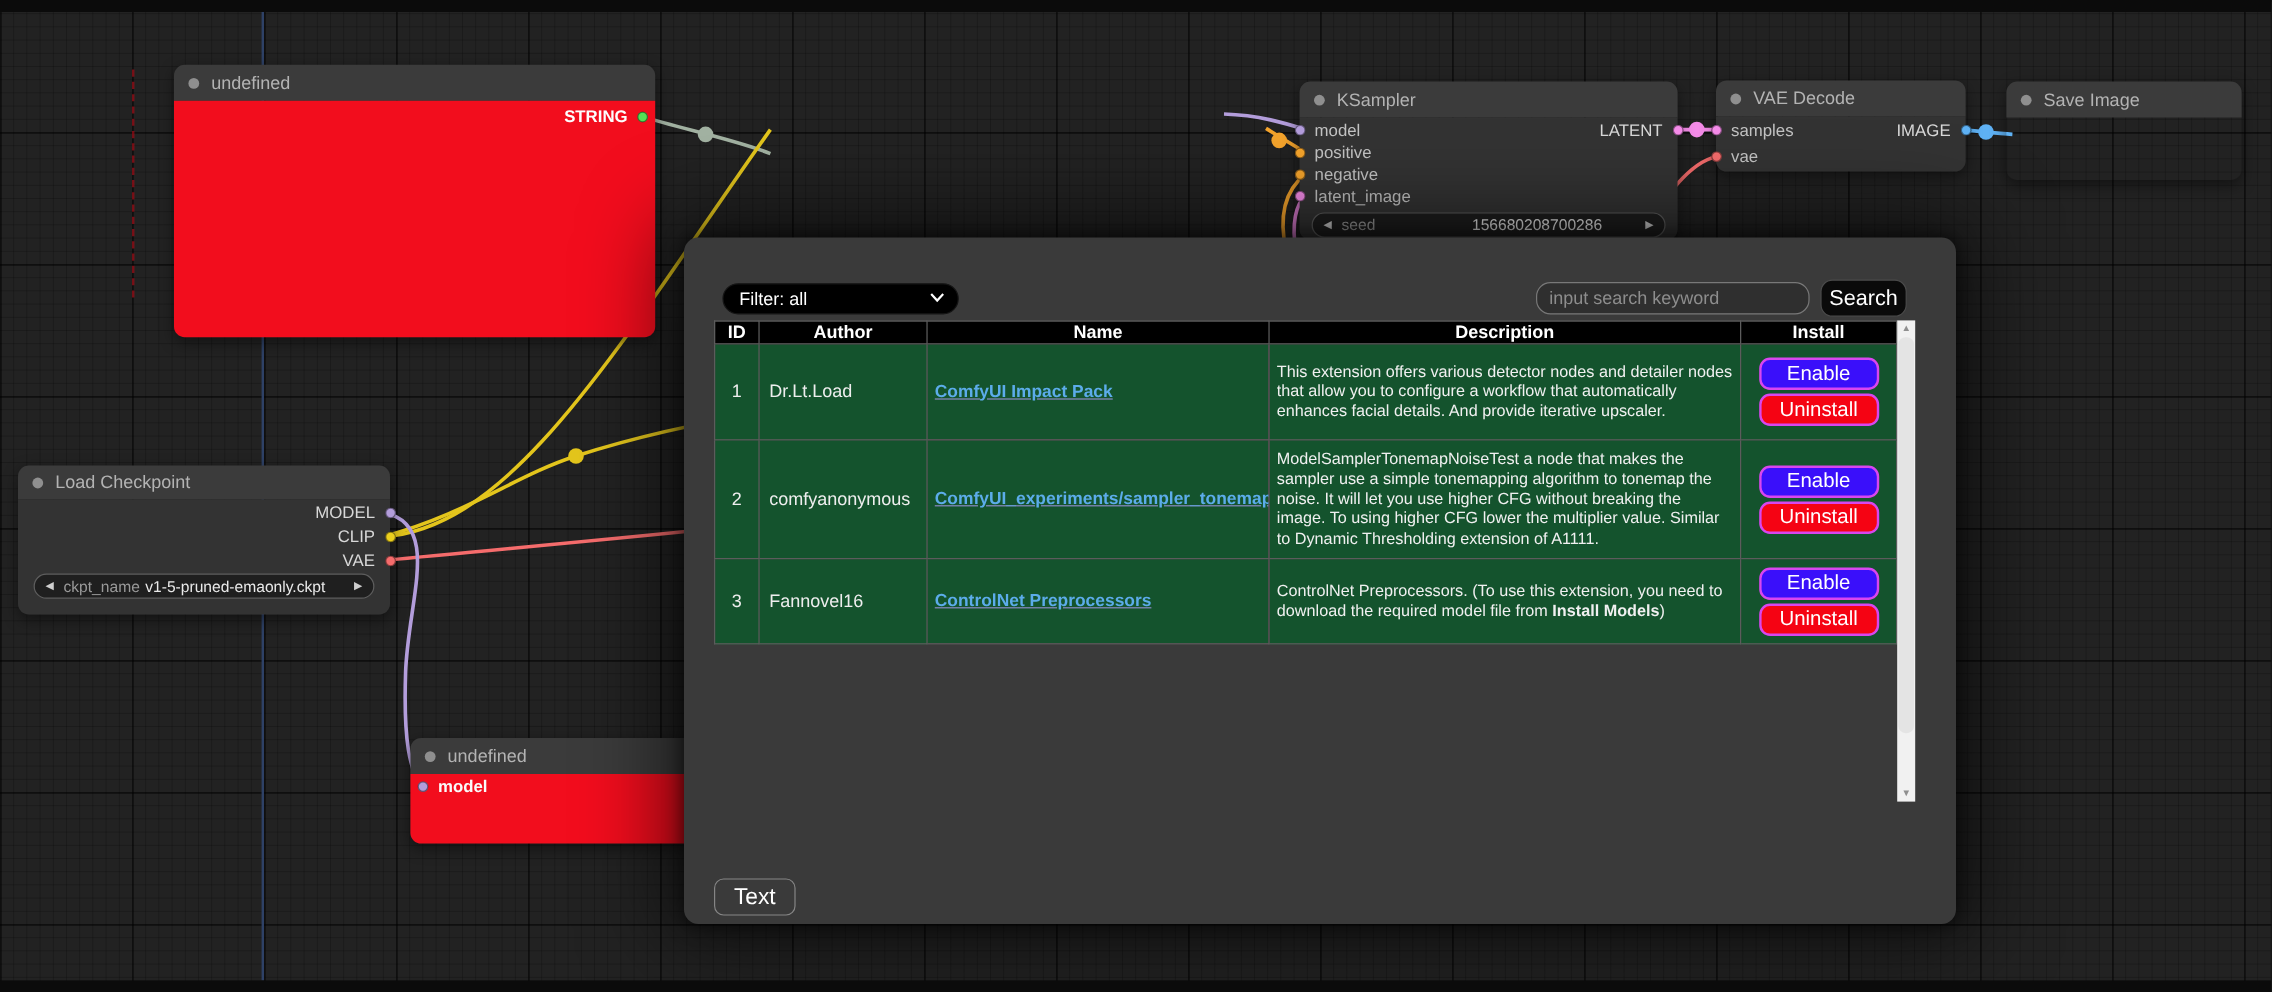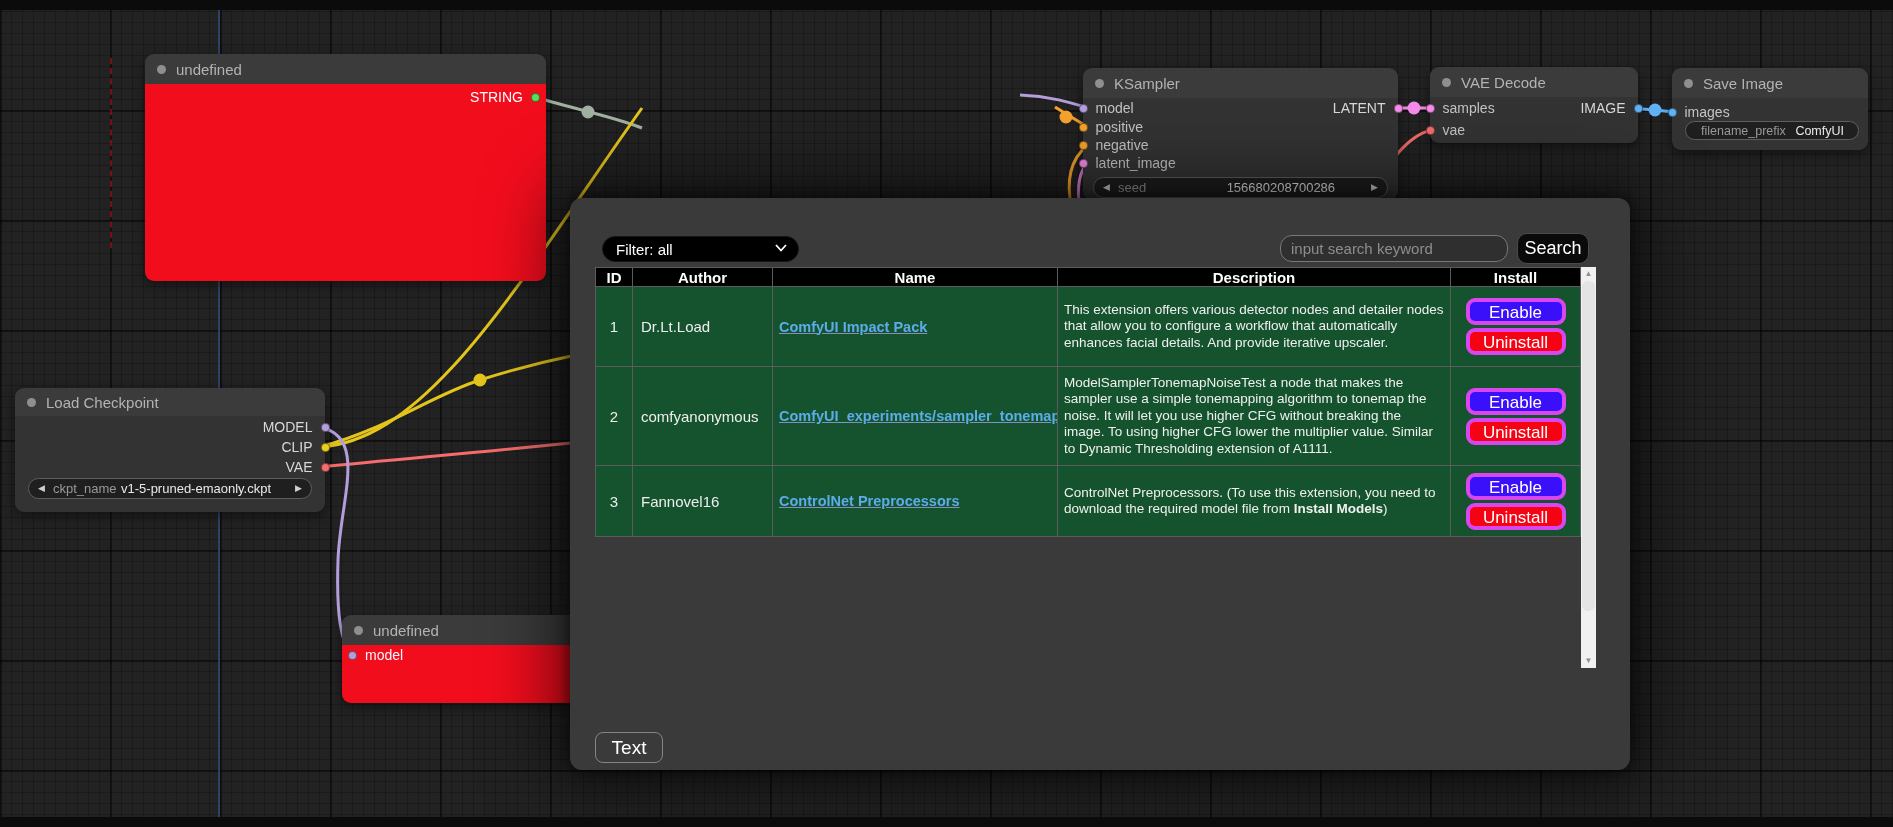--- a/index.html
+++ b/index.html
@@ -24,21 +24,21 @@
   .node-title .tdot{width:9px;height:9px;border-radius:50%;background:var(--dot-gray);margin-right:10px;flex:0 0 auto;}
   .node-body{position:relative;background:#333;border-radius:0 0 9px 9px;height:calc(100% - 30px);}
   .node-body.red{background:var(--node-red);}
   .port{position:absolute;height:20px;display:flex;align-items:center;font-size:14px;}
   .port .pdot{width:9px;height:9px;border-radius:50%;border:1px solid rgba(0,0,0,.45);flex:0 0 auto;}
   .port.in{left:-4.5px;color:#c3c3c3;}
   .port.in .pdot{margin-right:8px;}
   .port.out{right:-4.5px;flex-direction:row-reverse;color:#d8d8d8;}
   .port.out .pdot{margin-left:8px;}
   .port.inset-r{right:6px;} .port.inset-l{left:6px;}
-  .node-body.red .port{color:#fafafa;}
+  .node-body.red .port{color:#fafafa;font-weight:bold;}
   .widget{position:absolute;height:21px;background:#1f1f1f;border:1px solid #5e5e5e;border-radius:11px;
     display:flex;align-items:center;font-size:13px;color:#999;padding:0 9px;}
   .widget .arr{font-size:9px;color:#cfcfcf;line-height:1;}
   .widget .wlabel{margin-left:8px;}
   .widget .wvalue{color:#e9e9e9;margin-left:auto;}
   
   .modal{position:absolute;left:570px;top:198px;width:1060px;height:572px;background:#3a3a3a;border-radius:12px;
     z-index:20;box-shadow:0 0 70px 14px rgba(0,0,0,.6),0 0 16px rgba(0,0,0,.65);}
   .filter-wrap{position:absolute;left:32px;top:38px;width:197px;height:26px;}
   .filter-wrap select{width:100%;height:100%;background:#000;color:#fff;font-size:15px;border:1px solid #151515;
@@ -54,21 +54,21 @@
   table.ext th,table.ext td{border:1px solid #5c5c5c;}
   table.ext th{background:#000;color:#fff;font-size:15px;font-weight:bold;height:19px;padding:0;}
   table.ext td{background:#14532d;vertical-align:middle;}
   td.c-id{text-align:center;font-size:15px;color:#eee;}
   td.c-author{font-size:15px;color:#eee;padding-left:8px;}
   td.c-name{padding-left:6px;overflow:hidden;}
   td.c-name a{color:var(--link-blue);font-size:14.5px;font-weight:bold;text-decoration:underline;
     text-decoration-color:#8b8bc4;white-space:nowrap;}
   td.c-desc{font-size:13.5px;color:#f0f0f0;line-height:16.5px;padding:3px 6px;}
   td.c-install{text-align:center;padding:2px 8px;}
-  .btn-install{display:block;width:100px;height:27px;margin:3px auto;border-radius:9px;border:4px solid #d946ef;
+  .btn-install{display:block;width:100px;height:27px;margin:3px auto;border-radius:9px;border:2px solid #d946ef;
     color:#fff;font-size:17px;line-height:22px;padding:0;}
   .btn-enable{background:var(--enable-blue);}
   .btn-uninstall{background:var(--uninstall-red);}
   .vscroll{position:absolute;right:0;top:0;width:15px;height:401px;background:#f1f1f1;}
   .vscroll .sarr{height:14px;text-align:center;font-size:8px;color:#8f8f8f;line-height:14px;}
   .vscroll .sarr.down{position:absolute;bottom:0;left:0;right:0;}
   .vscroll .thumb{position:absolute;left:1px;right:1px;top:14px;height:330px;background:#e4e4e4;border-radius:6px;}
   .close-btn{position:absolute;left:25px;top:534px;width:68px;height:31px;background:#3a3a3a;color:#fff;
     font-size:19px;border:1.5px solid #858585;border-radius:8px;}
 </style>
@@ -168,30 +168,20 @@
         <span>IMAGE</span>
         </div>
     </div>
   </div>
 
   <div class="node" style="left:1672px;top:68px;width:196px;height:82px;">
     <div class="node-title">
         <span class="tdot"></span>
       <span>Save Image</span>
       </div>
-    <div class="node-body">
-      <div class="port in" style="top:4px">
-        <span class="pdot" style="background:var(--wire-blue)"></span>
-        <span>images</span>
-        </div>
-      <div class="widget" style="left:13px;right:9px;top:23px;height:19px;font-size:12.5px;">
-        <span class="wlabel" style="margin-left:6px">filename_prefix</span>
-        <span class="wvalue" style="margin-right:5px">ComfyUI</span>
-      </div>
-    </div>
   </div>
 
   <div class="node" style="left:15px;top:388px;width:310px;height:124px;">
     <div class="node-title" style="height:28px">
         <span class="tdot"></span>
       <span>Load Checkpoint</span>
       </div>
     <div class="node-body" style="height:calc(100% - 28px)">
       <div class="port out" style="top:1px">
         <span class="pdot" style="background:var(--wire-purple)"></span>

